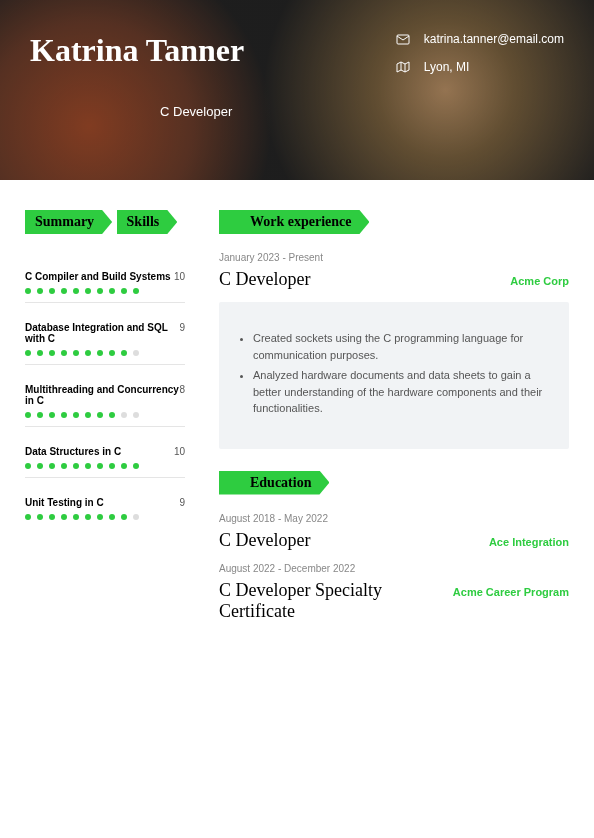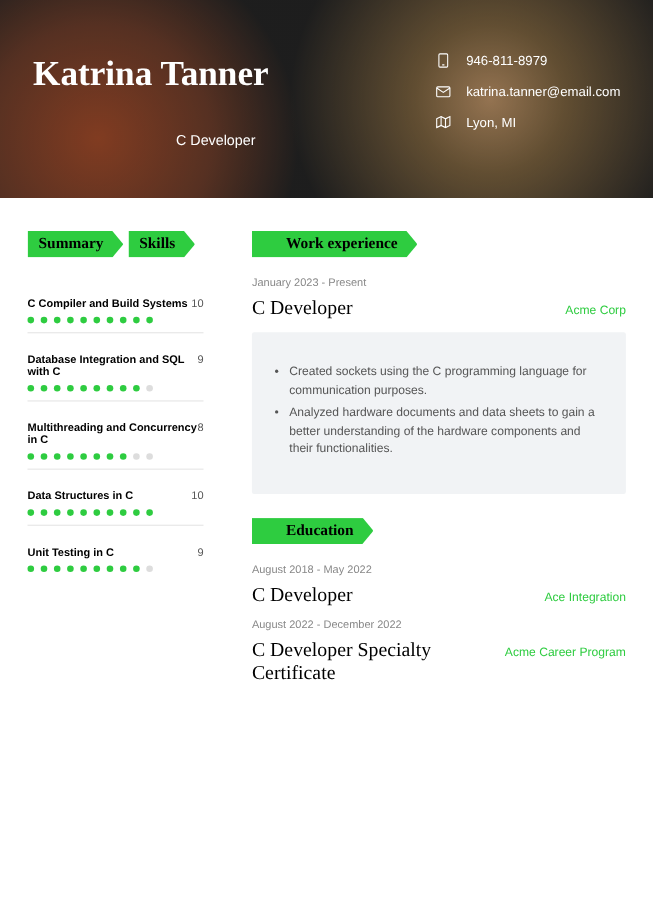--- a/index.html
+++ b/index.html
@@ -3,32 +3,32 @@
 <meta charset="utf-8">
 <style>
 * { margin: 0; padding: 0; box-sizing: border-box; }
 body { font-family: Arial, sans-serif; background: #fff; width: 594px; }
 .header {
   height: 180px;
   background: linear-gradient(rgba(0,0,0,0.3), rgba(0,0,0,0.3)),
     radial-gradient(circle at 75% 50%, #d4a574 0%, #8b6f47 15%, transparent 40%),
     radial-gradient(circle at 15% 70%, #b8552f 0%, #7a4530 20%, transparent 35%),
     #2a2a2a;
-  padding: 48px 30px;
+  padding: 32px 30px;
   color: #fff;
   display: flex;
   justify-content: space-between;
 }
 .header-left { display: flex; flex-direction: column; }
 .name { font-family: Georgia, serif; font-size: 32px; font-weight: bold; margin-bottom: 35px; }
 .title { font-size: 13px; margin-left: 130px; }
 .contact { font-size: 12px; }
 .contact-row { display: flex; align-items: center; gap: 14px; margin-bottom: 14px; }
 .contact-icon { width: 14px; height: 14px; display: inline-flex; align-items: center; justify-content: center; }
-.body { display: flex; padding: 30px 25px; gap: 44px; }
+.body { display: flex; padding: 30px 25px; gap: 34px; }
 .left-col { width: 160px; flex-shrink: 0; }
 .right-col { flex: 1; }
 .section-header {
   position: relative;
   display: inline-block;
   background: #2ecc40;
   padding: 4px 18px 4px 10px;
   font-family: Georgia, serif;
   font-size: 14px;
   font-weight: bold;
@@ -41,45 +41,36 @@
 .skill-name { font-size: 10px; font-weight: bold; color: #000; }
 .skill-score { font-size: 10px; color: #555; }
 .dots { display: flex; gap: 6px; margin-top: 6px; padding-bottom: 8px; border-bottom: 1px solid #e5e5e5; }
 .dots:last-child { border-bottom: none; }
 .dot { width: 6px; height: 6px; border-radius: 50%; background: #2ecc40; }
 .dot.empty { background: #ddd; }
 .date-range { font-size: 10px; color: #888; margin-bottom: 6px; }
 .entry { margin-bottom: 12px; }
 .entry-header { display: flex; justify-content: space-between; align-items: baseline; }
 .entry-title { font-family: Georgia, serif; font-size: 18px; color: #000; max-width: 220px; }
-.entry-company { font-size: 11px; color: #2ecc40; font-weight: normal; }
+.entry-company { font-size: 11px; color: #2ecc40; font-weight: bold; }
 .bullets { background: #f1f3f5; padding: 28px 18px; margin-top: 12px; border-radius: 2px; }
 .bullets ul { list-style: disc; padding-left: 16px; }
 .bullets li { font-size: 11px; color: #555; line-height: 1.5; margin-bottom: 4px; }
 .right-col .section-header { margin-top: 10px; padding-left: 31px; }
 .right-col .section-header:first-child { margin-top: 0; }
 </style>
 </head>
 <body>
 
 <div class="header">
   <div class="header-left">
     <div class="name">Katrina Tanner</div>
     <div class="title">C Developer</div>
   </div>
   <div class="contact">
-    <div class="contact-row">
-      <span class="contact-icon">
-        <svg width="10" height="14" viewBox="0 0 10 14" fill="none" stroke="white" stroke-width="1">
-            <rect x="1" y="1" width="8" height="12" rx="1"></rect>
-            <line x1="4" y1="11" x2="6" y2="11"></line>
-          </svg>
-      </span>
-      <span>946-811-8979</span>
-    </div>
     <div class="contact-row">
       <span class="contact-icon">
         <svg width="14" height="11" viewBox="0 0 14 11" fill="none" stroke="white" stroke-width="1">
             <rect x="1" y="1" width="12" height="9" rx="1"></rect>
             <path d="M1 2 L7 6 L13 2"></path>
           </svg>
       </span>
       <span>katrina.tanner@email.com</span>
     </div>
     <div class="contact-row">

